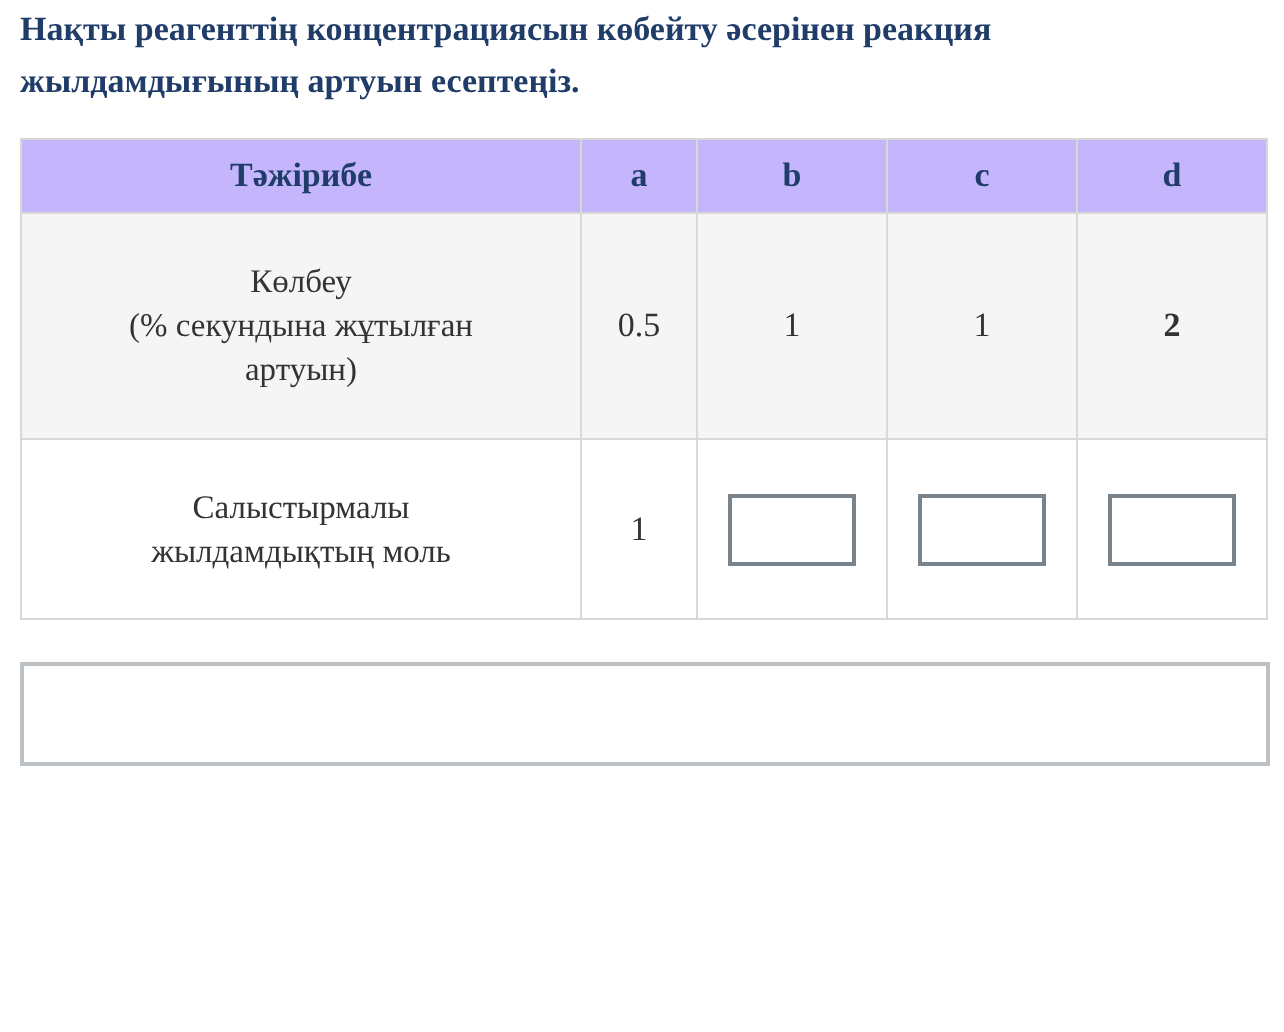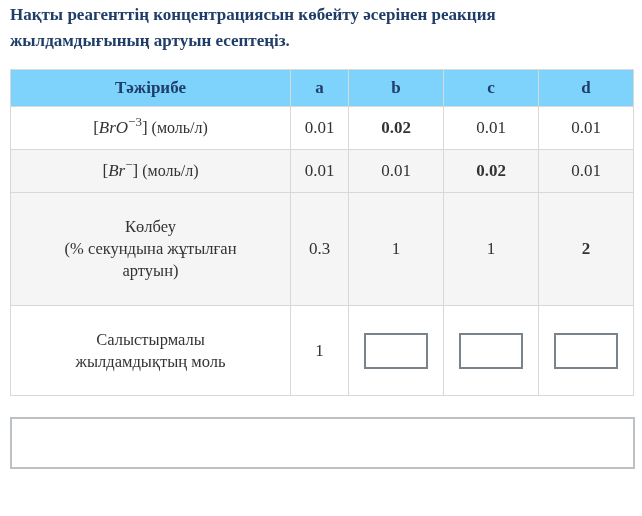--- a/index.html
+++ b/index.html
@@ -28,21 +28,21 @@
     width: 623px;
   }
   table.exp th, table.exp td {
     border: 1px solid #d8d8d8;
     text-align: center;
     vertical-align: middle;
     font-size: 17px;
     color: #333333;
   }
   table.exp th {
-    background: #7dd3fc;
+    background: #c4b5fd;
     color: #1f3d68;
     font-weight: bold;
     height: 37px;
     text-align: center;
   }
   col.c-label { width: 280px; }
   col.c-a { width: 58px; }
   col.c-b { width: 95px; }
   col.c-c { width: 95px; }
   col.c-d { width: 95px; }
@@ -101,44 +101,30 @@
 
     <tbody>
         <tr>
       <th>Тәжірибе</th>
       <th>a</th>
       <th>b</th>
       <th>c</th>
       <th>d</th>
     </tr>
 
-    <tr class="r-std">
-      <td class="frm"><span>[</span><i>BrO</i><sup>−3</sup><span>]</span><span class="unit"> (моль/л)</span></td>
-      <td>0.01</td>
-      <td class="bv">0.02</td>
-      <td>0.01</td>
-      <td>0.01</td>
-    </tr>
 
-    <tr class="r-std stripe">
-      <td class="frm"><span>[</span><i>Br</i><sup>−</sup><span>]</span><span class="unit"> (моль/л)</span></td>
-      <td>0.01</td>
-      <td>0.01</td>
-      <td class="bv">0.02</td>
-      <td>0.01</td>
-    </tr>
 
 
     <tr class="r-tall stripe">
       <td>
         <div class="lbl-line">Көлбеу</div>
         <div class="lbl-line">(% секундына жұтылған</div>
         <div class="lbl-line">артуын)</div>
       </td>
-      <td>0.3</td>
+      <td>0.5</td>
       <td>1</td>
       <td>1</td>
       <td class="bv">2</td>
     </tr>
 
     <tr class="r-last">
       <td>
         <div class="lbl-line">Салыстырмалы</div>
         <div class="lbl-line">жылдамдықтың моль</div>
       </td>

